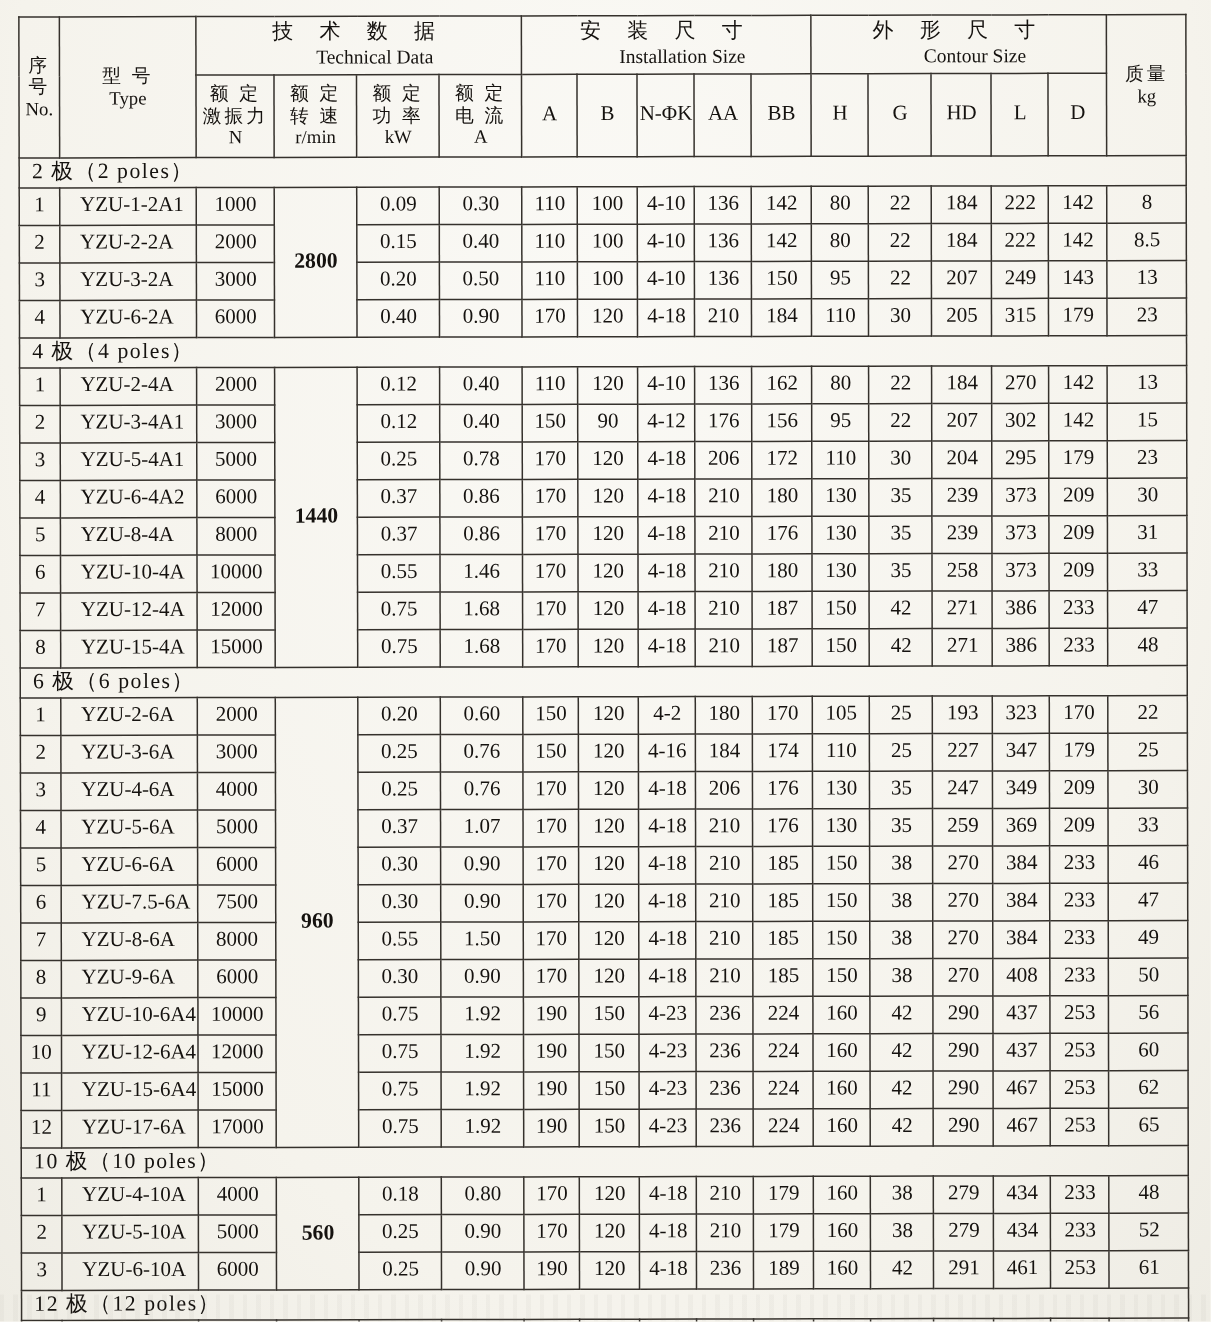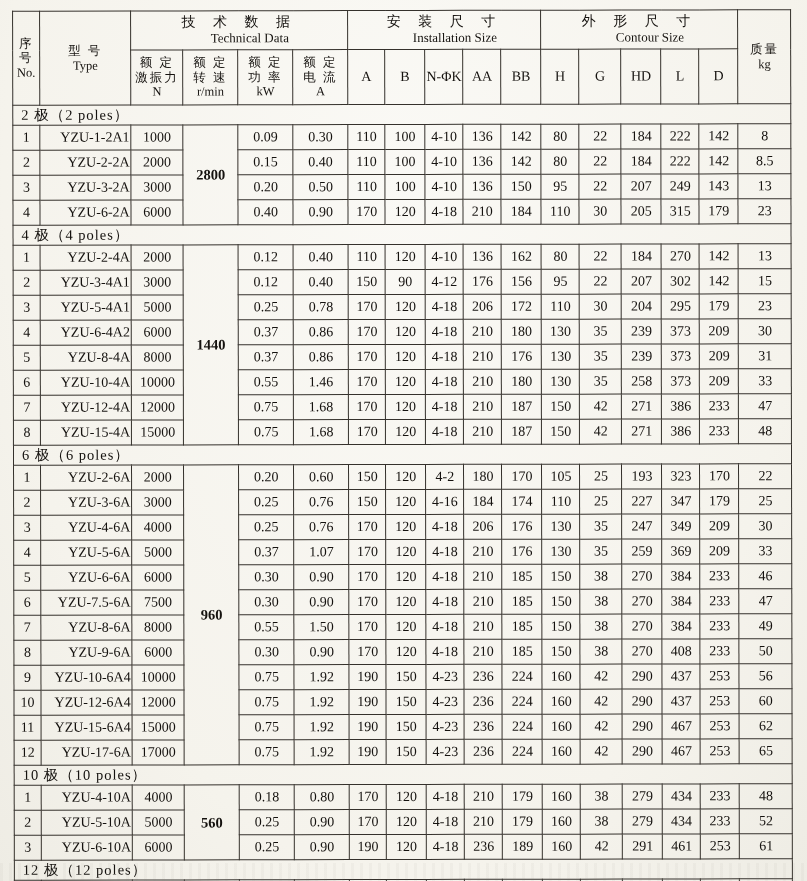--- a/index.html
+++ b/index.html
@@ -44,21 +44,21 @@
   thead .sub-line{display:block;font-size:12.5px;letter-spacing:2px;}
   thead .sub-unit{display:block;font-size:12.5px;letter-spacing:0;}
   thead .dim-letter{font-size:14px;}
   tr.group-row th{height:38px;font-family:Liberation Serif, serif;}
   tr.sub-row th{height:54px;border-radius:12px;}
   tbody td{height:24px;}
   tr.section-row td{
     height:19px;text-align:left;padding-left:8px;
     font-size:14.5px;letter-spacing:1px;
   }
-  td.type-cell{text-align:right;padding-left:13px;font-size:14px;}
+  td.type-cell{text-align:left;padding-left:13px;font-size:14px;}
   td.rpm-cell{font-size:14.5px;font-weight:bold;}
   td.num{font-size:14px;}
 </style>
 </head>
 <body>
 
 <div class="page">
   <table>
     <colgroup>
       <col style="width:27px">

